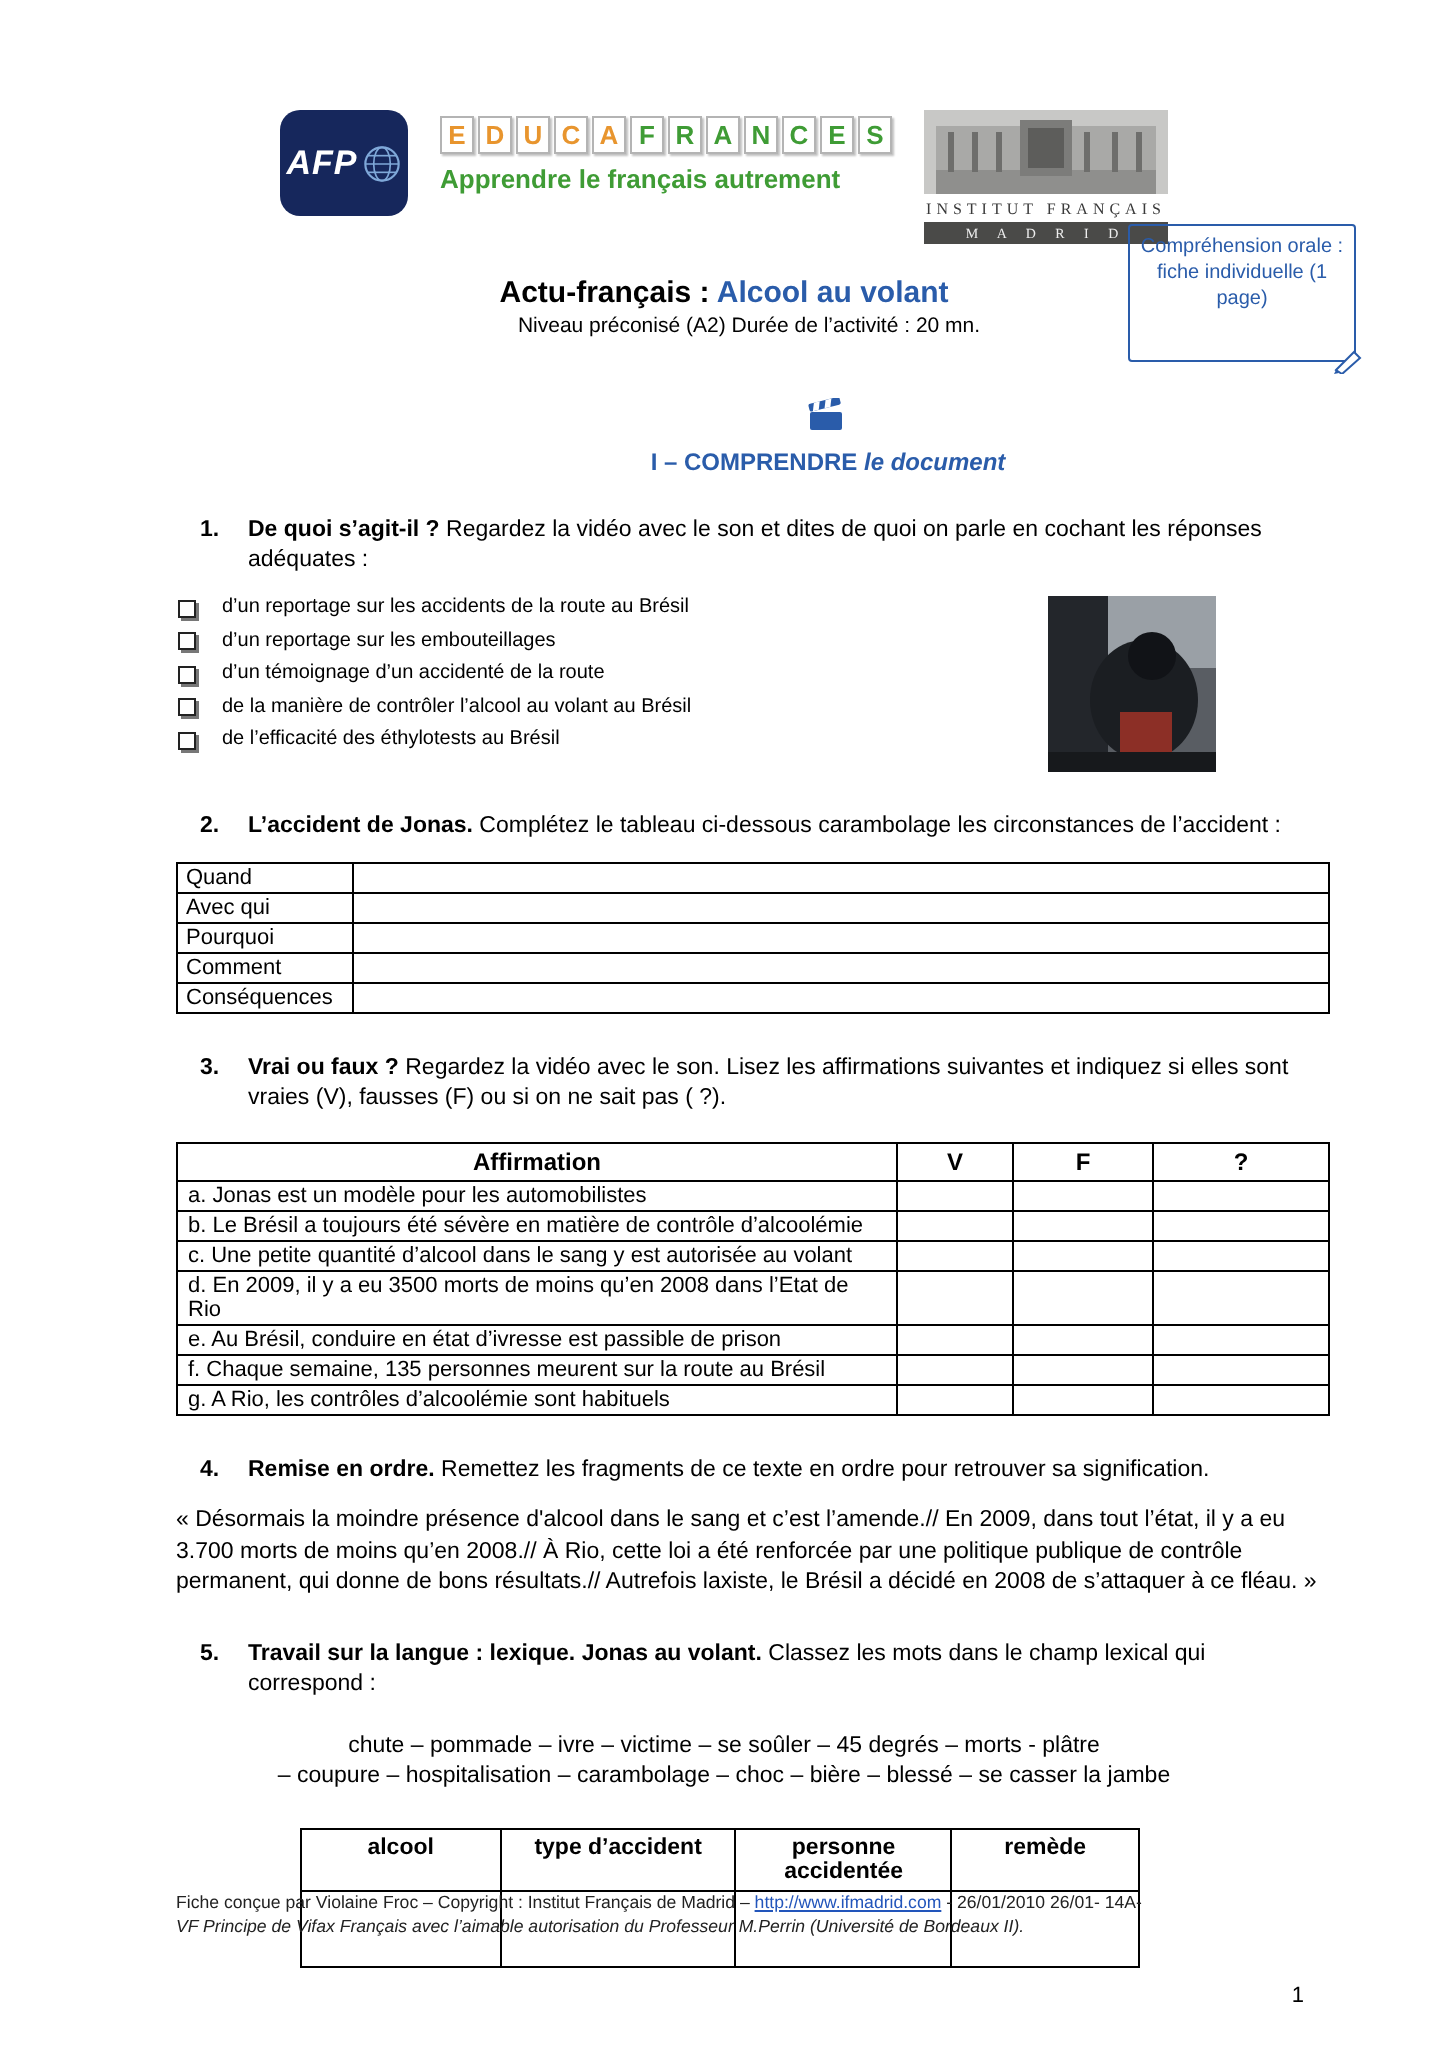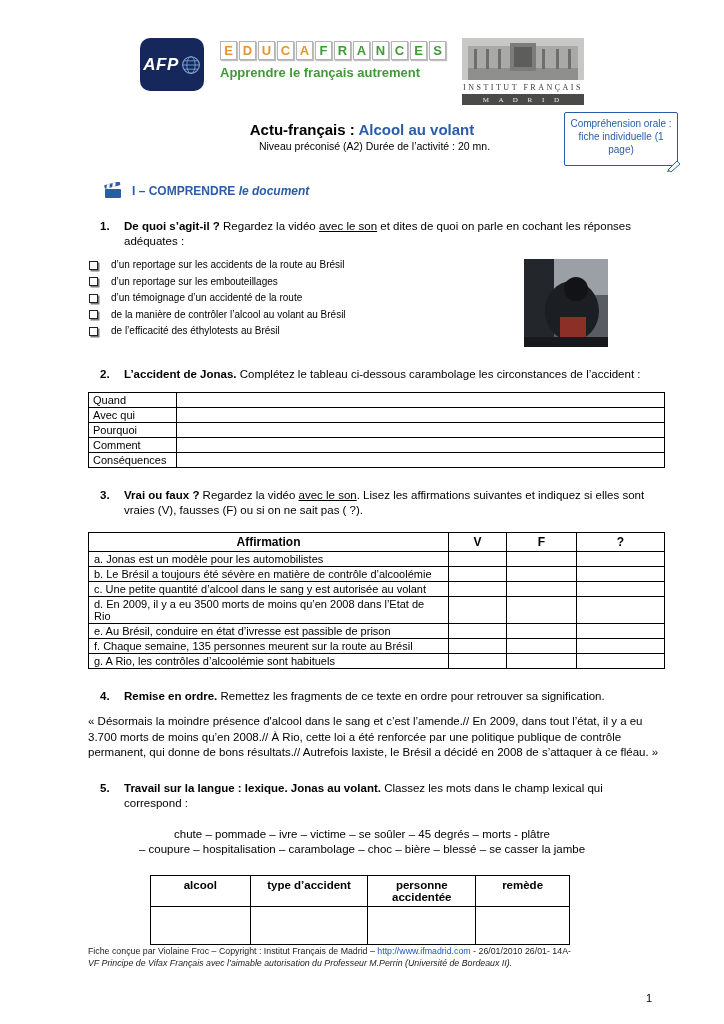--- a/index.html
+++ b/index.html
@@ -1,21 +1,21 @@
 <!DOCTYPE html>
 <html lang="fr"><head>
 <meta charset="utf-8">
 <style>
   * { box-sizing: border-box; }
   body { margin:0; background:#e8e8e8; }
   .page { width:724px; height:1024px; margin:0 auto; position:relative; background:#fff;
           font-family:"Liberation Sans", sans-serif; color:#000; overflow:hidden; }
 
   
-  .header { display:flex; justify-content:center; align-items:flex-start; gap:16px; padding-top:38px; }
+  .header { display:flex; justify-content:center; align-items:flex-start; gap:16px; padding-top:55px; }
   .afp-logo { width:64px; height:53px; background:#16275c; border-radius:10px;
               display:flex; align-items:center; justify-content:center; gap:2px; }
   .afp-text { color:#fff; font-weight:bold; font-style:italic; font-size:17px; letter-spacing:0.5px; }
   .edu-block { display:flex; flex-direction:column; gap:3px; padding-top:3px; }
   .letters { display:flex; gap:2px; }
   .letter-box { width:17px; height:19px; border:1px solid #b4b4b4; background:#fff;
                 box-shadow:1px 1px 1px rgba(0,0,0,0.25); display:flex; align-items:center;
                 justify-content:center; font-weight:bold; font-size:13px; }
   .letter-box.orange { color:#e8952e; }
   .letter-box.green  { color:#3f9c35; }
@@ -27,34 +27,34 @@
                 font-family:"Liberation Serif", serif; }
 
   
   .title-wrap { text-align:center; margin-top:16px; }
   .doc-title { font-size:15px; font-weight:bold; }
   .t-blue { color:#2a5caa; }
   .subtitle { font-size:10.5px; margin-top:2px;margin-left:25px; }
 
   .side-box { position:absolute; top:112px; right:46px; width:114px; border:1px solid #2a5caa;
               border-radius:2px; color:#2a5caa; font-size:10px; text-align:center;
-              padding:4px 3px 9px; line-height:13px; }
+              padding:4px 3px 24px; line-height:13px; }
   .pen { position:absolute; right:-5px; bottom:-7px; }
 
   
   .section-head { margin:30px 0 0 104px; display:flex; align-items:center; gap:8px;
-                  color:#2a5caa; font-size:12px; }
+                  color:#2a5caa; font-size:12px;flex-direction:column; }
   .sec-bold { font-weight:bold; }
   .sec-italic { font-weight:bold; font-style:italic; }
 
   
   .question { display:flex; margin:20px 62px 0 100px; font-size:11.5px; line-height:15px; }
   .q-num { font-weight:bold; width:24px; flex:none; }
   .q-body b { font-weight:bold; }
-  .ul { text-decoration:underline; }
+  .ul { }
 
   .q1-body { display:flex; margin:8px 116px 0 88px; align-items:flex-start; }
   .options { flex:1; }
   .option { display:flex; align-items:center; gap:13px; font-size:10px; line-height:16.5px; cursor:default;text-align:right; }
   .cb { width:9px; height:9px; border:1px solid #222; background:#fff;
         box-shadow:1.5px 1.5px 0 #777; flex:none; margin-left:1px; }
   .photo { width:84px; height:88px; flex:none; margin-top:2px; }
 
   table { border-collapse:collapse; }
   td, th { border:1px solid #000; }
@@ -75,21 +75,21 @@
   .t3 { margin:18px 0 0 150px; width:420px; }
   .t3 th { font-weight:bold; font-size:11.5px; text-align:center; vertical-align:top;
            padding:3px 4px; height:30px; }
   .t3 .c1 { width:100px; } .t3 .c2 { width:118px; } .t3 .c3 { width:108px; } .t3 .c4 { width:94px; }
   .t3 .blank td { height:38px; }
 
   
   .footer { position:absolute; left:88px; right:54px; top:946px; font-size:8.8px;
             line-height:11.5px; color:#222; }
   .f-line2 { font-style:italic; }
-  .link { color:#2255bb; cursor:pointer; }
+  .link { color:#2255bb; text-decoration:underline; cursor:pointer; }
   .page-num { position:absolute; right:72px; top:992px; font-size:11px; }
 </style>
 </head>
 <body>
 
 <div class="page">
 
   <div class="header">
     <div class="afp-logo">
       <span class="afp-text">AFP</span>

